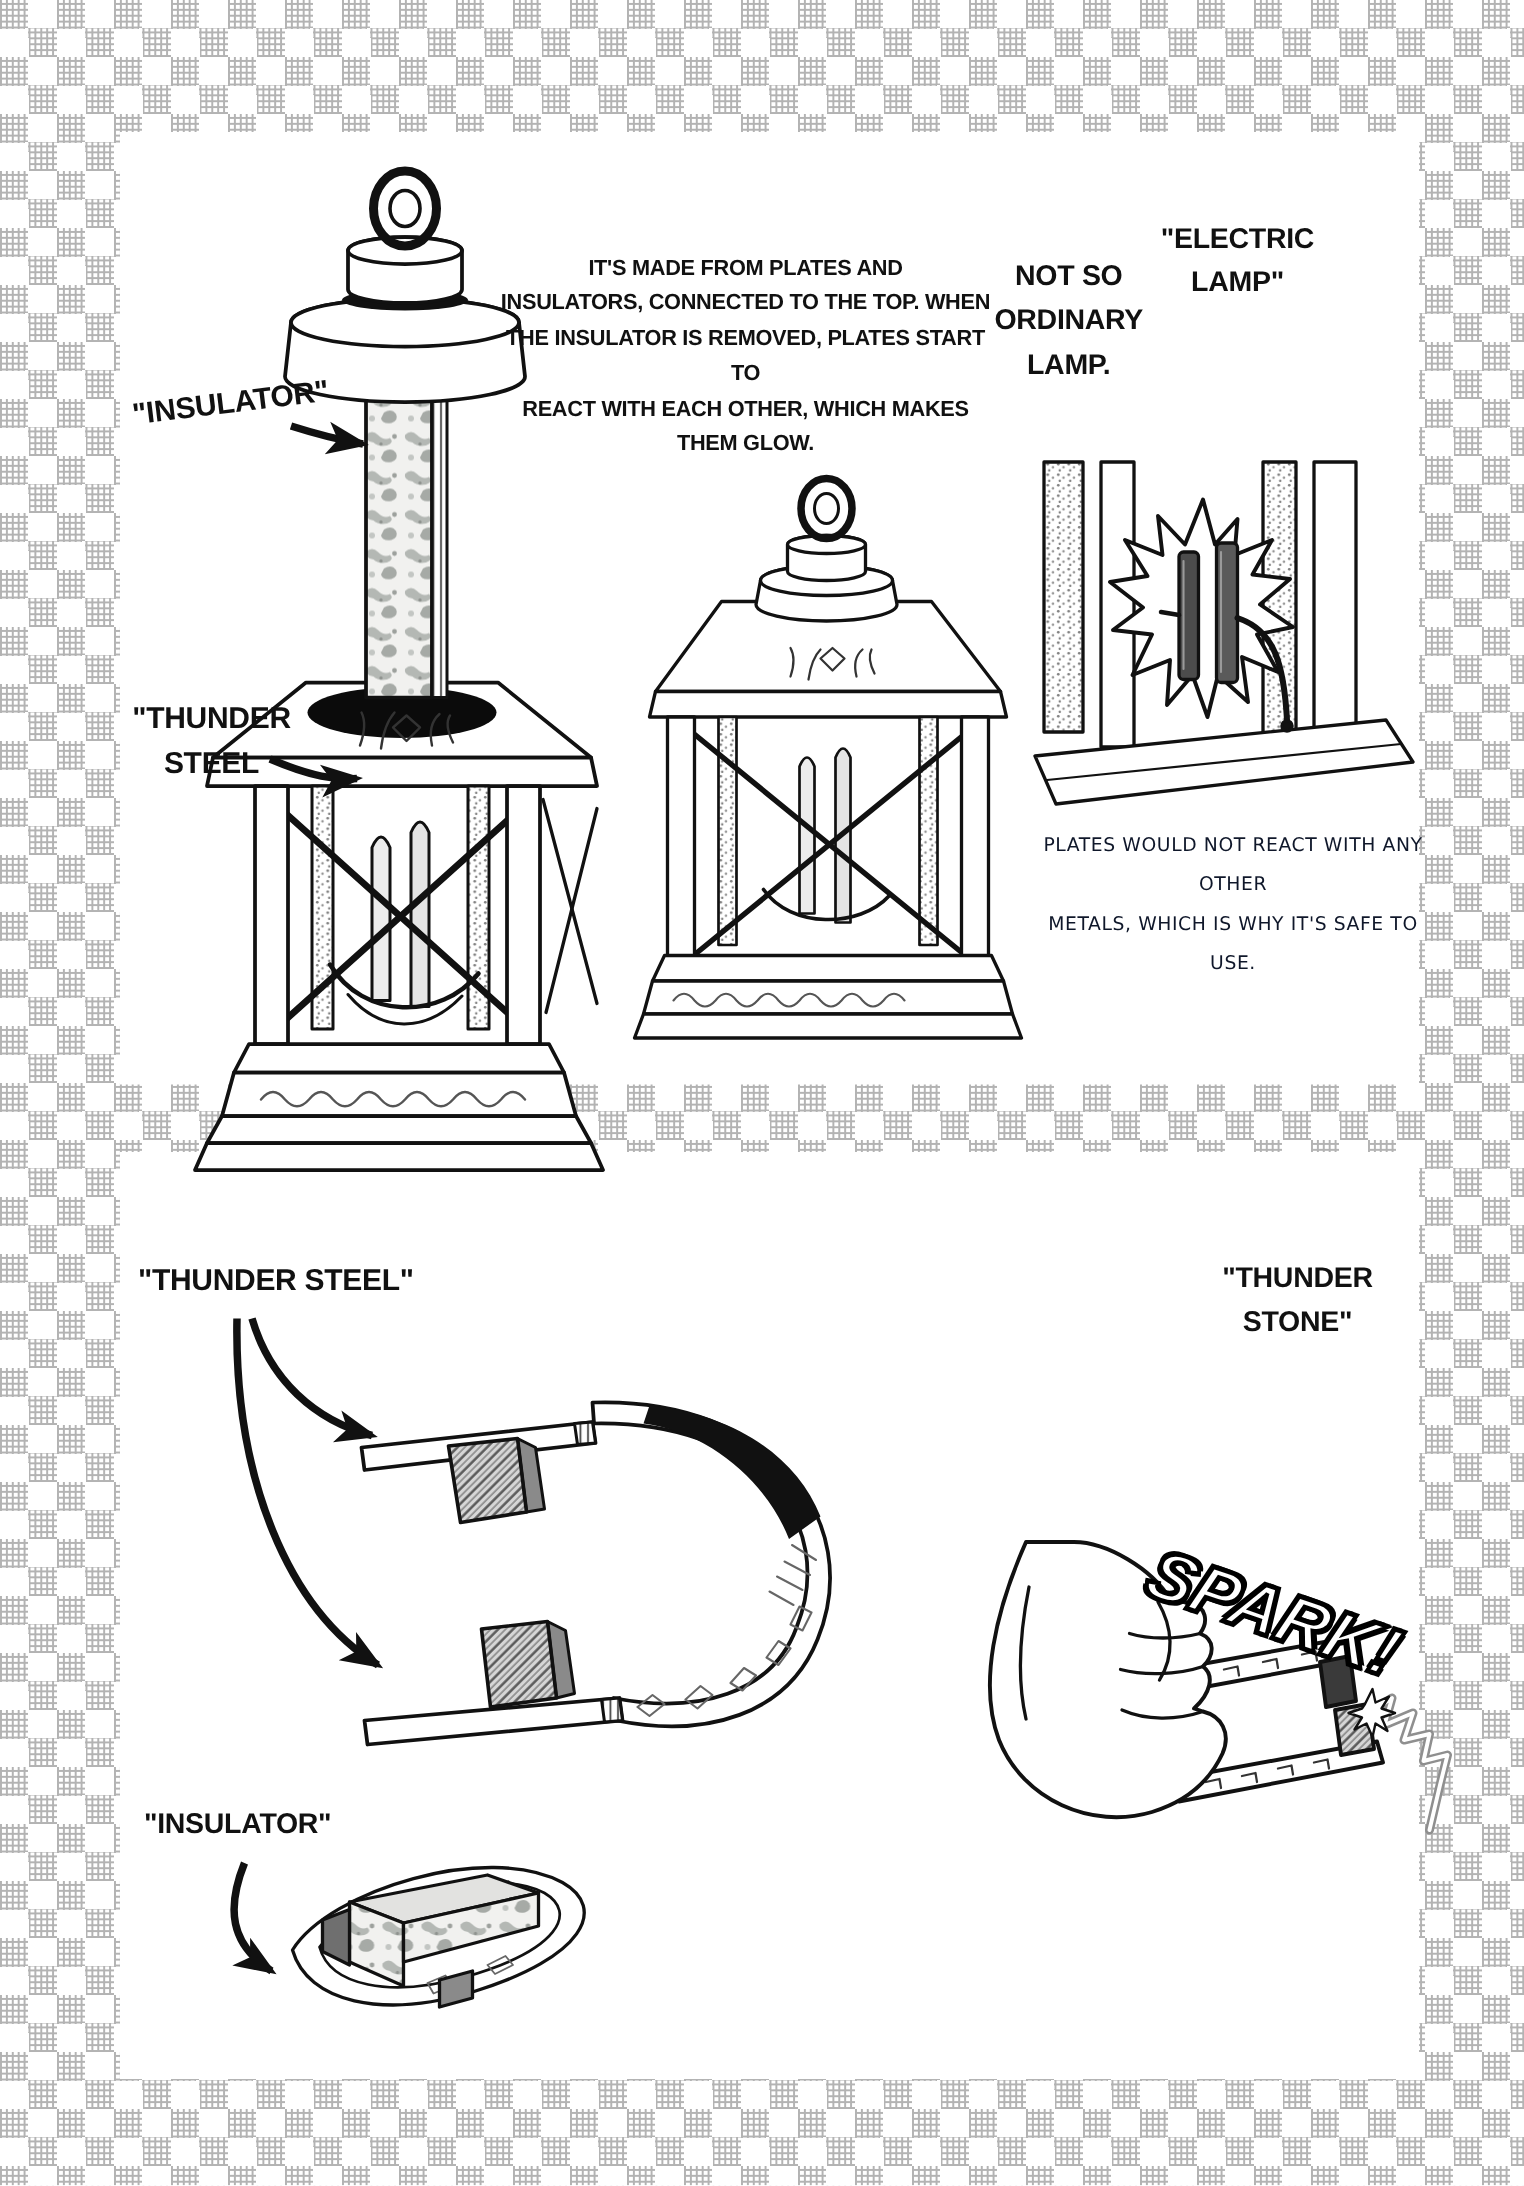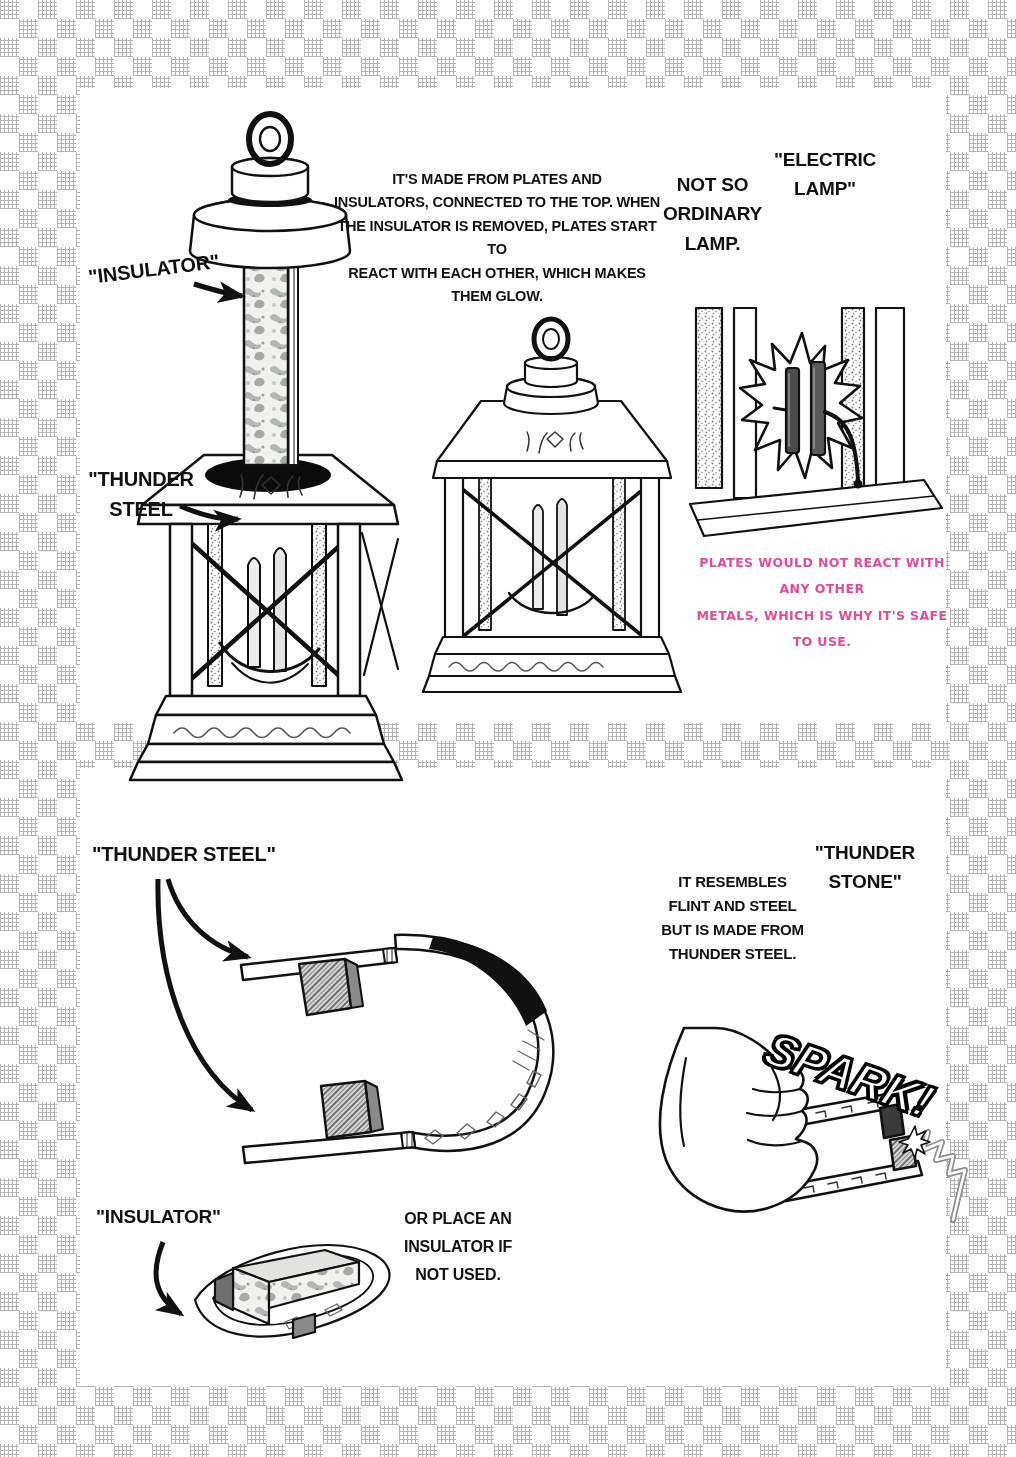--- a/index.html
+++ b/index.html
@@ -12,21 +12,21 @@
       repeating-linear-gradient(0deg, #b3b3b3 0 1px, transparent 1px 4px),
       repeating-linear-gradient(90deg, #b3b3b3 0 1px, transparent 1px 4px);
     background-size:38px 38px,19px 19px,19px 19px;}
   .panel{position:absolute;background:#ffffff;}
   #panel-lamp{left:80px;top:88px;width:866px;height:635px;}
   #panel-striker{left:80px;top:768px;width:866px;height:618px;}
   .abs{position:absolute;}
   .t{white-space:pre-line;color:#111;}
   .lettering{font-weight:bold;letter-spacing:-0.2px;}
   .center{text-align:center;}
-  .hand-note{font-family:"DejaVu Sans",sans-serif;font-weight:bold;color:#ec4899;
+  .hand-note{font-family:"DejaVu Sans",sans-serif;font-weight:normal;color:#0f172a;
              letter-spacing:0.4px;}
   .spark{font-weight:900;font-style:italic;color:#fff;font-size:46px;letter-spacing:0px;
          -webkit-text-stroke:2.6px #000;
          text-shadow:2px 2px 0 #000,-2px -2px 0 #000,2px -2px 0 #000,-2px 2px 0 #000;
          transform:rotate(19deg) skewX(-4deg);transform-origin:left top;}
   svg{display:block;overflow:visible;}
   svg *{vector-effect:none;}
 </style>
 </head>
 <body>
@@ -281,30 +281,23 @@
         <path d="M178,61 C162,65 144,65 131,61"></path>
         <path d="M150,40 C160,57 161,76 151,92"></path>
         <path d="M64,30 C58,60 56,92 62,118"></path>
       </g>
 
       <path d="M288,108 l5,-10 l2,9 l9,-4 l-5,8 l9,3 l-9,3 l4,9 l-8,-5 l-2,9 l-4,-9 l-8,4 l5,-8 l-9,-3 l9,-3 z" fill="#fff" stroke="#111" stroke-width="1.6"></path>
     </g>
   </svg>
 
   <div class="abs t lettering" style="left:92px;top:843px;font-size:20px;">"THUNDER STEEL"</div>
-  <div class="abs t lettering center" style="left:650px;top:870px;width:165px;font-size:15px;line-height:1.6;">IT RESEMBLES
-FLINT AND STEEL
-BUT IS MADE FROM
-THUNDER STEEL.</div>
   <div class="abs t lettering center" style="left:808px;top:838px;width:114px;font-size:19px;line-height:1.55;">"THUNDER
 STONE"</div>
   <div class="abs t lettering" style="left:96px;top:1206px;font-size:19px;">"INSULATOR"</div>
-  <div class="abs t lettering center" style="left:388px;top:1205px;width:140px;font-size:16px;line-height:1.75;">OR PLACE AN
-INSULATOR IF
-NOT USED.</div>
   <div class="abs t spark" style="left:778px;top:1022px;">SPARK!</div>
 
   <svg class="abs" style="left:140px;top:875px" width="160" height="265" viewBox="0 0 160 265">
     <path d="M28,4 C40,45 70,72 108,82" fill="none" stroke="#111" stroke-width="5" marker-end="url(#ah)"></path>
     <path d="M18,4 C16,110 52,198 112,235" fill="none" stroke="#111" stroke-width="5" marker-end="url(#ah)"></path>
   </svg>
   <svg class="abs" style="left:145px;top:1238px" width="72" height="92" viewBox="0 0 72 92">
     <path d="M18,4 C6,34 8,58 36,76" fill="none" stroke="#111" stroke-width="5" marker-end="url(#ah)"></path>
   </svg>
 </div>

